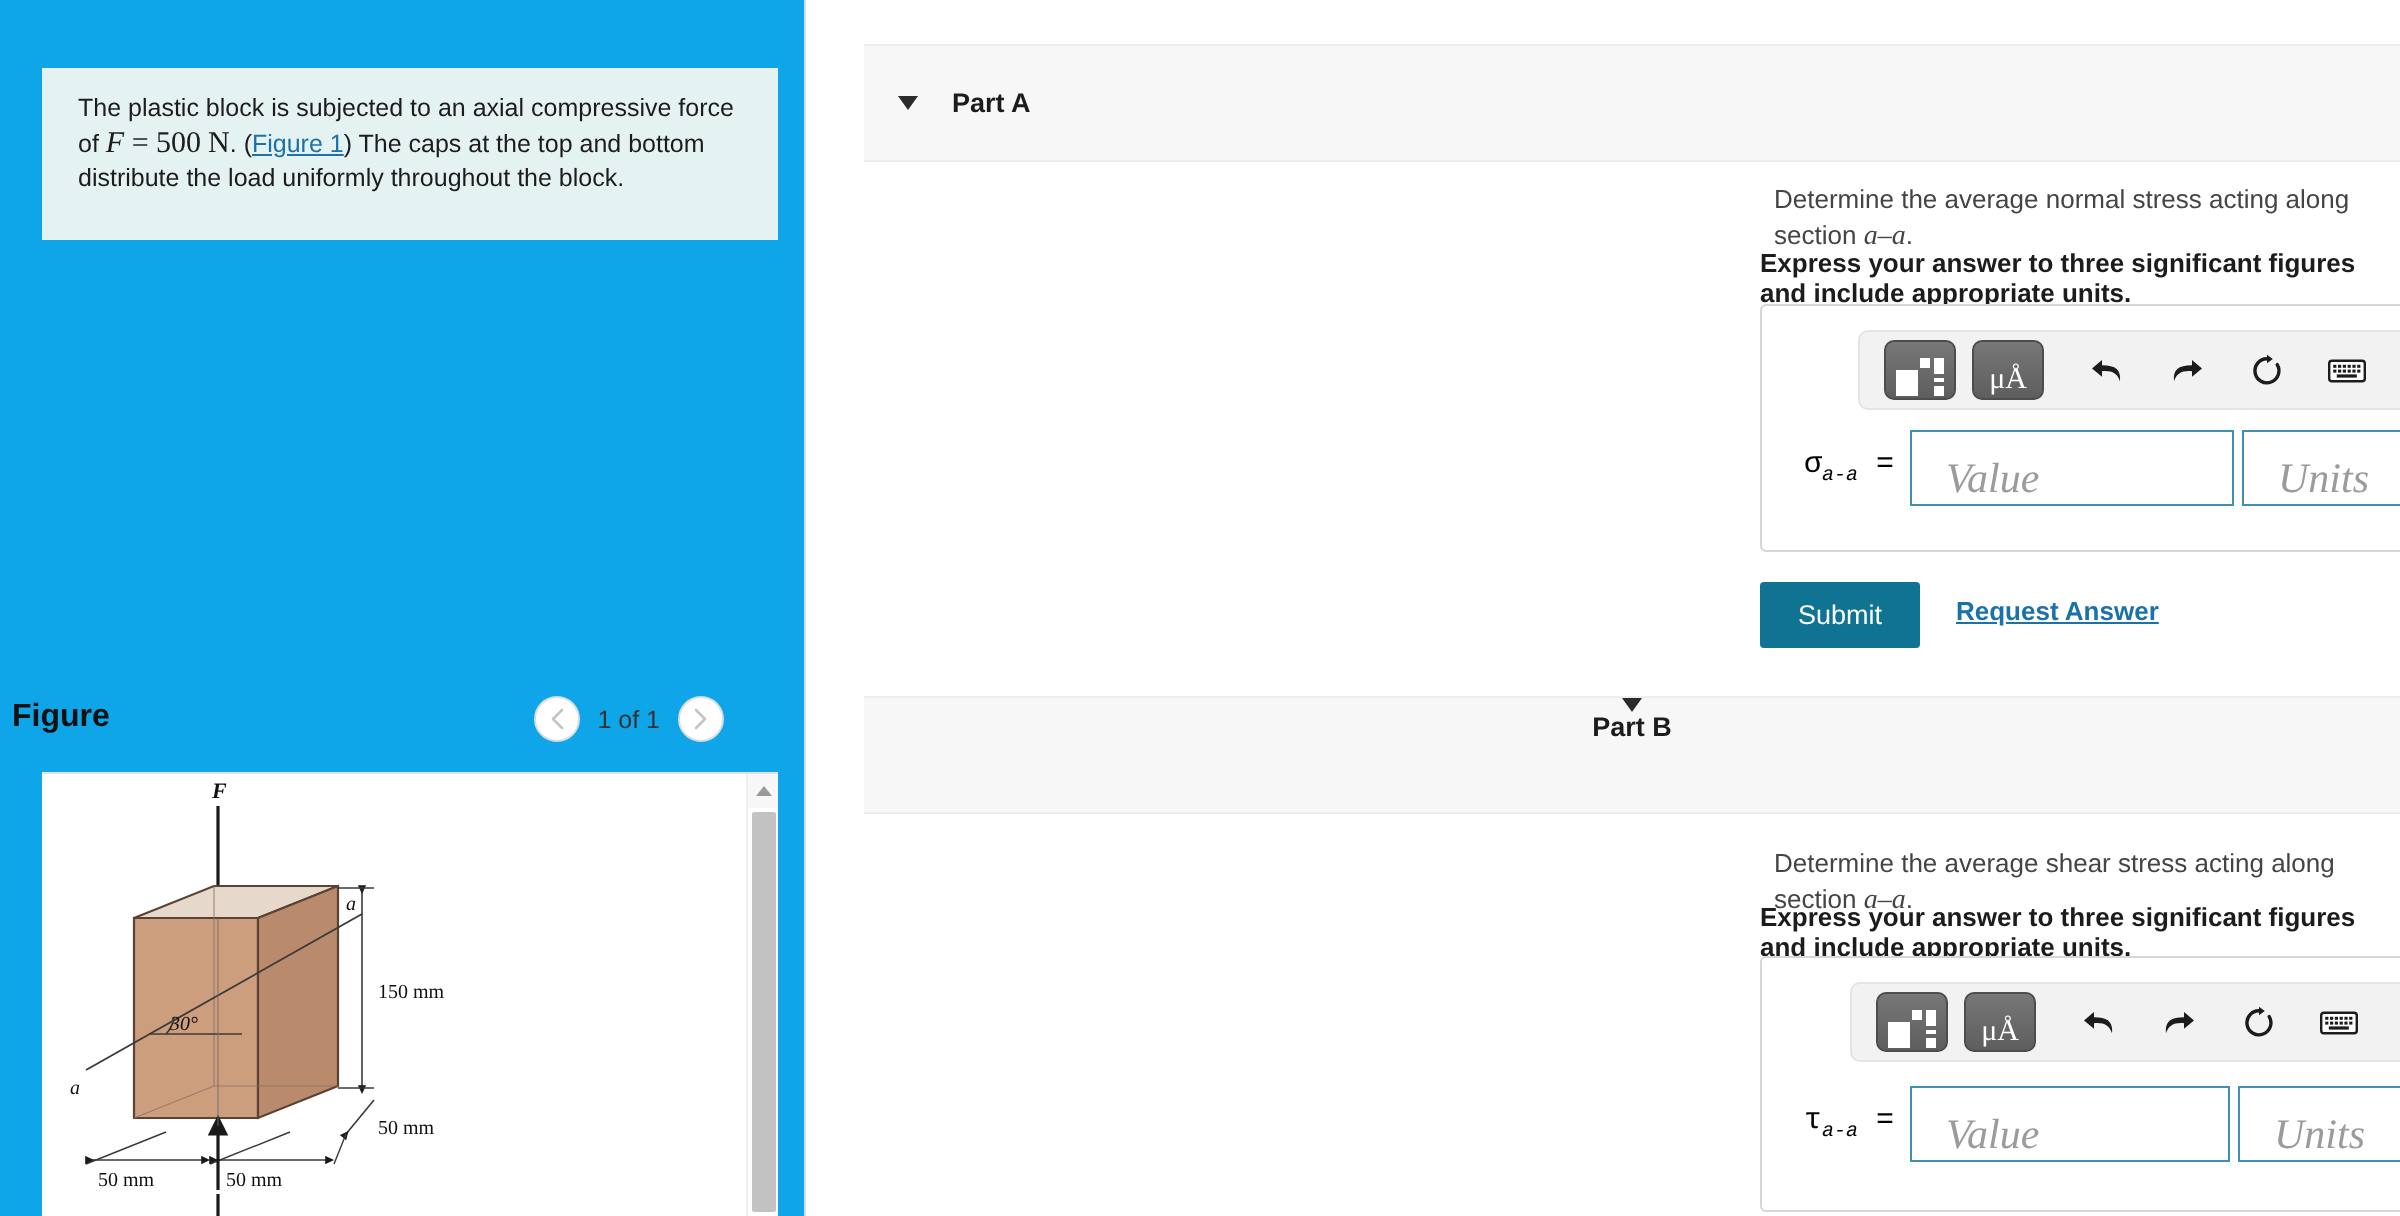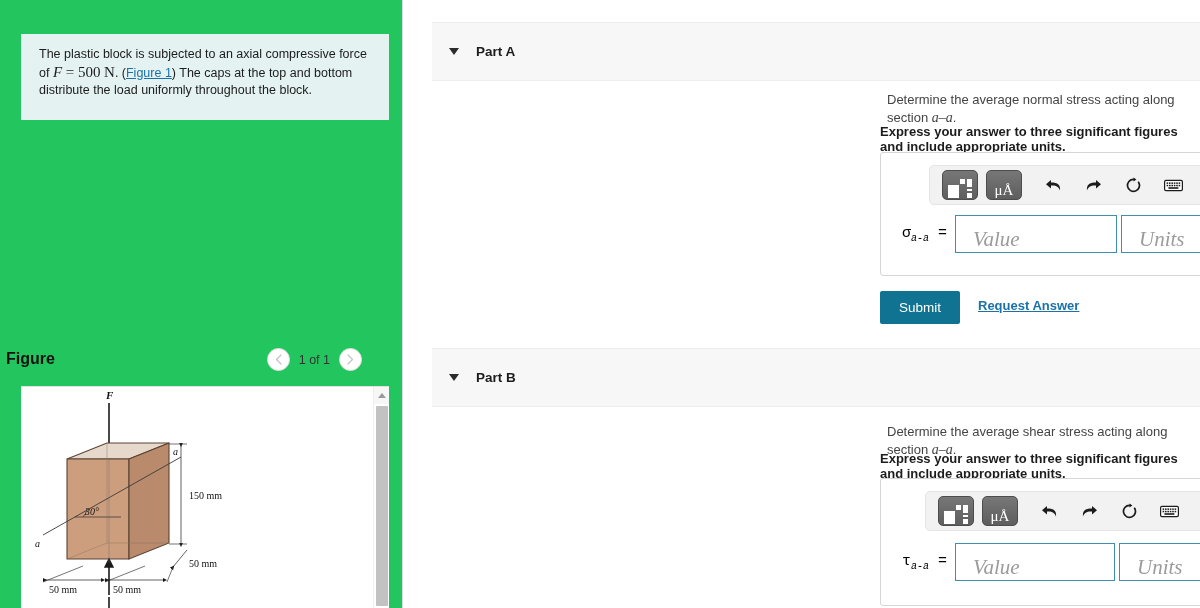--- a/index.html
+++ b/index.html
@@ -9,21 +9,21 @@
     background: #ffffff;
     font-family: "Liberation Sans", sans-serif;
     overflow: hidden;
   }
   .page { position: relative; width: 1200px; height: 608px; }
 
   
   .left-col {
     position: absolute; left: 0; top: 0;
     width: 403px; height: 608px;
-    background: #22c55e;
+    background: #0ea5e9;
     border-right: 1px solid #cfdde4;
   }
   .problem-box {
     position: absolute; left: 21px; top: 34px;
     width: 368px; min-height: 86px;
     background: #e4f2f2;
     padding: 12px 18px 14px 18px;
   }
   .problem-text {
     font-size: 12.5px; line-height: 17.5px; color: #1c1c1c;
@@ -356,21 +356,21 @@
         </div>
         <div class="ans-input" style="width:146px; margin-left:4px;">
           <span>Units</span>
         </div>
       </div>
     </div>
 
     <button class="submit-btn" style="left:476px; top:291px; width:80px;">Submit</button>
     <span class="req-link" style="left:574px; top:298px;">Request Answer</span>
 
-    <div class="part-header" style="top:348px;">
+    <div class="part-header" style="top:348px;flex-direction:column;">
       <span class="disclosure"></span>
       <span class="part-label">Part B</span>
     </div>
 
     <div class="q-text" style="top:423px;">
       <span>Determine the average shear stress acting along section </span><span class="mi">a–a</span><span>.</span>
     </div>
     <div class="q-instr" style="top:451px;">Express your answer to three significant figures and include appropriate units.</div>
 
     <div class="answer-box" style="left:476px; top:478px; width:404px; height:128px;">

